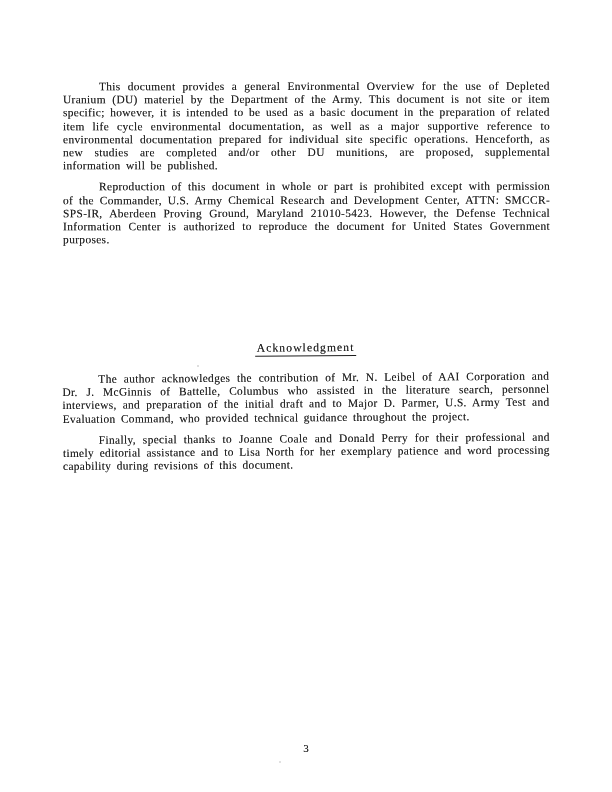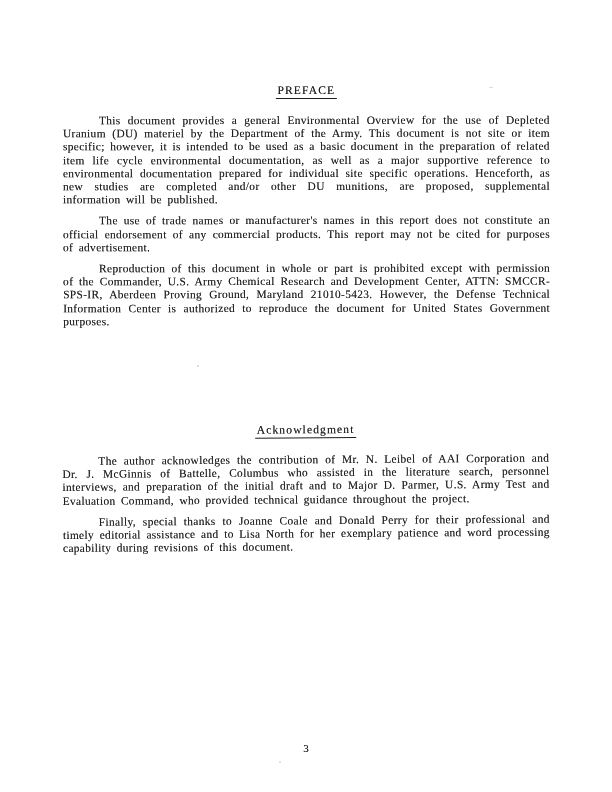--- a/index.html
+++ b/index.html
@@ -74,25 +74,21 @@
   .speckle.s1 { left: 197px; top: 365px; width: 2px; height: 2px; opacity: 0.5; }
   .speckle.s2 { left: 489px; top: 87px;  width: 4px; height: 1px; opacity: 0.4; border-radius: 0; }
   .speckle.s3 { left: 279px; top: 761px; width: 2px; height: 2px; opacity: 0.45; }
 </style>
 </head>
 <body style="--paper: #ffffff; --ink: #1c1c1c;">
 
 <div class="page-content">
 
   <div class="section-preface">
-    <div class="section-heading-row">
-      <span class="section-heading">PREFACE</span>
-    </div>
     <p class="para">This document provides a general Environmental Overview for the use of Depleted Uranium (DU) materiel by the Department of the Army.  This document is not site or item specific; however, it is intended to be used as a basic document in the preparation of related item life cycle environmental documentation, as well as a major supportive reference to environmental documentation prepared for individual site specific operations.  Henceforth, as new studies are completed and/or other DU munitions, are proposed, supplemental information will be published.</p>
-    <p class="para">The use of trade names or manufacturer's names in this report does not constitute an official endorsement of any commercial products.  This report may not be cited for purposes of advertisement.</p>
     <p class="para">Reproduction of this document in whole or part is prohibited except with permission of the Commander, U.S. Army Chemical Research and Development Center, ATTN: SMCCR-SPS-IR, Aberdeen Proving Ground, Maryland 21010-5423.  However, the Defense Technical Information Center is authorized to reproduce the document for United States Government purposes.</p>
   </div>
 
   <div class="section-acknowledgment">
     <div class="section-heading-row">
       <span class="section-heading">Acknowledgment</span>
     </div>
     <p class="para">The author acknowledges the contribution of Mr. N. Leibel of AAI Corporation and Dr. J. McGinnis of Battelle, Columbus who assisted in the literature search, personnel interviews, and preparation of the initial draft and to Major D. Parmer, U.S. Army Test and Evaluation Command, who provided technical guidance throughout the project.</p>
     <p class="para last">Finally, special thanks to Joanne Coale and Donald Perry for their professional and timely editorial assistance and to Lisa North for her exemplary patience and word processing capability during revisions of this document.</p>
   </div>

